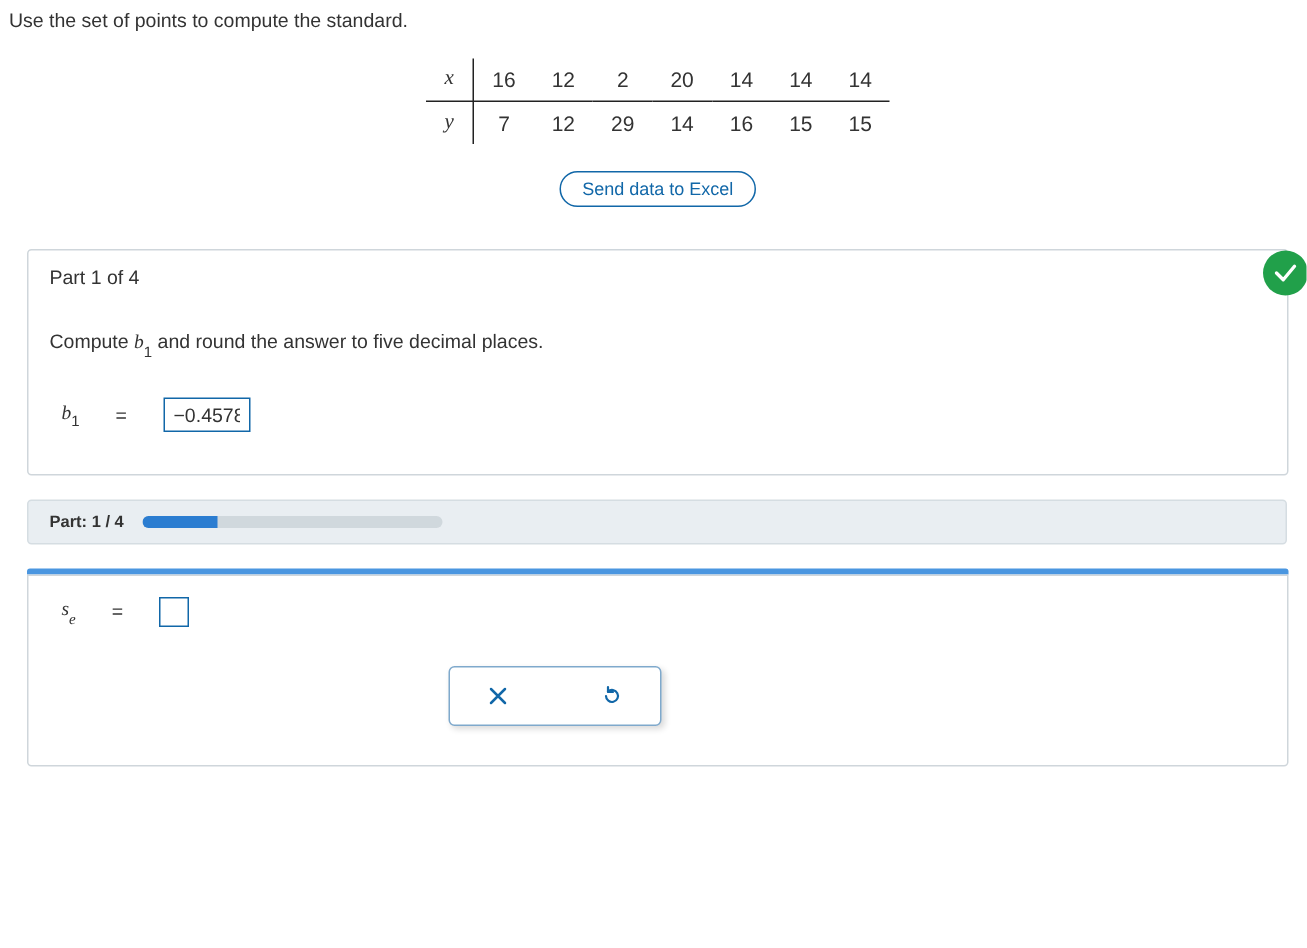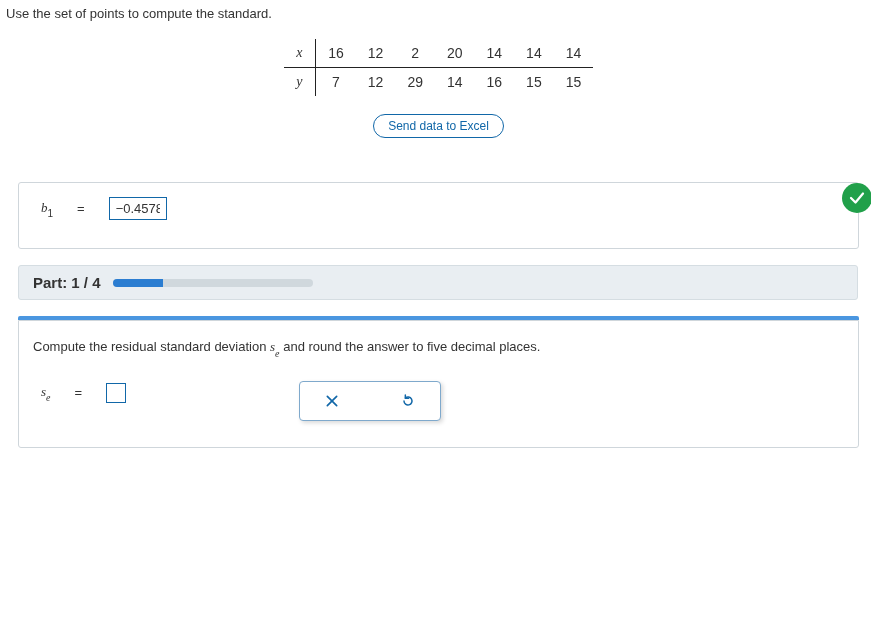--- a/index.html
+++ b/index.html
@@ -22,21 +22,21 @@
     min-width: 32px;
   }
   .rlabel {
     font-style: italic;
     font-family: "Times New Roman", serif;
     font-size: 15px;
     border-right: 1px solid #222;
     padding-right: 14px;
   }
   tr.xrow td { border-bottom: 1px solid #222; }
-  .excel-wrap { display: flex; justify-content: center; margin-bottom: 44px; }
+  .excel-wrap { display: flex; justify-content: center; margin-bottom: 28px; }
   .excel-btn {
     border: 1px solid #1167a8;
     color: #1167a8;
     background: #fff;
     border-radius: 14px;
     padding: 4px 14px;
     font-size: 12px;
     cursor: pointer;
     font-family: inherit;
   }
@@ -83,21 +83,21 @@
   .check-badge svg { width: 18px; height: 18px; }
   .progress-bar-row {
     background: #e9eef2;
     border: 1px solid #d5dde2;
     border-radius: 3px;
     margin: 0 13px 16px 12px;
     padding: 8px 14px;
     display: flex;
     align-items: center;
     gap: 12px;
-    font-size: 15px;
+    font-size: 11px;
   }
   .progress-label { font-weight: bold; }
   .progress-track {
     width: 200px;
     height: 8px;
     background: #d0d8dd;
     border-radius: 4px;
     overflow: hidden;
   }
   .progress-fill {
@@ -170,42 +170,43 @@
 <div class="excel-wrap">
   <button class="excel-btn">Send data to Excel</button>
 </div>
 
 <div class="card">
   <div class="check-badge">
     <svg viewBox="0 0 24 24">
       <path d="M4 12 L10 18 L20 6" stroke="#fff" stroke-width="3" fill="none" stroke-linecap="round" stroke-linejoin="round"></path>
     </svg>
   </div>
+  <div class="card-header">Part 1 of 4</div>
   <div class="card-body">
+    <p class="instr">
+      <span>Compute </span><span class="mathit">b</span><span class="sub">1</span><span> and round the answer to five decimal places.</span>
+    </p>
     <div class="answer-row">
       <span><span class="mathit">b</span><span class="sub">1</span></span>
       <span>=</span>
       <input class="ans-input" value="−0.45781" style="">
     </div>
   </div>
 </div>
 
 <div class="progress-bar-row">
   <span class="progress-label">Part: 1 / 4</span>
   <div class="progress-track">
     <div class="progress-fill"></div>
   </div>
 </div>
 
 <div class="sep-bar"></div>
 <div class="card" style="padding-bottom:6px;">
   <div class="card-body" style="position:relative; min-height:120px;">
-    <p class="instr">
-      <span>Compute the residual standard deviation </span><span class="mathit">s</span><span class="sub mathit">e</span><span> and round the answer to five decimal places.</span>
-    </p>
     <div class="answer-row">
       <span><span class="mathit">s</span><span class="sub mathit">e</span></span>
       <span>=</span>
       <input class="ans-input empty" style="">
     </div>
     <div class="btn-row">
       <div class="ibtn">
         <svg width="16" height="16" viewBox="0 0 24 24">
           <path d="M5 5 L19 19 M19 5 L5 19" stroke="#1167a8" stroke-width="2.5" stroke-linecap="round"></path>
         </svg>

